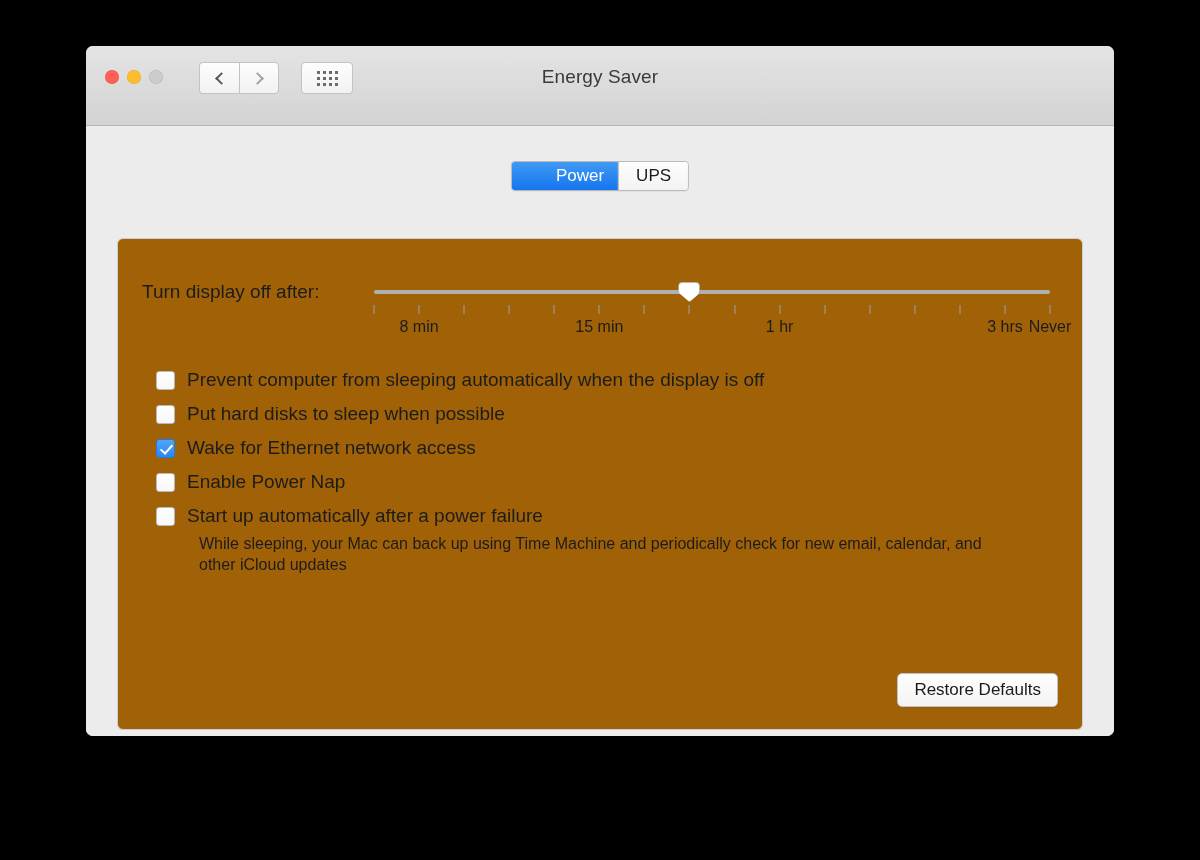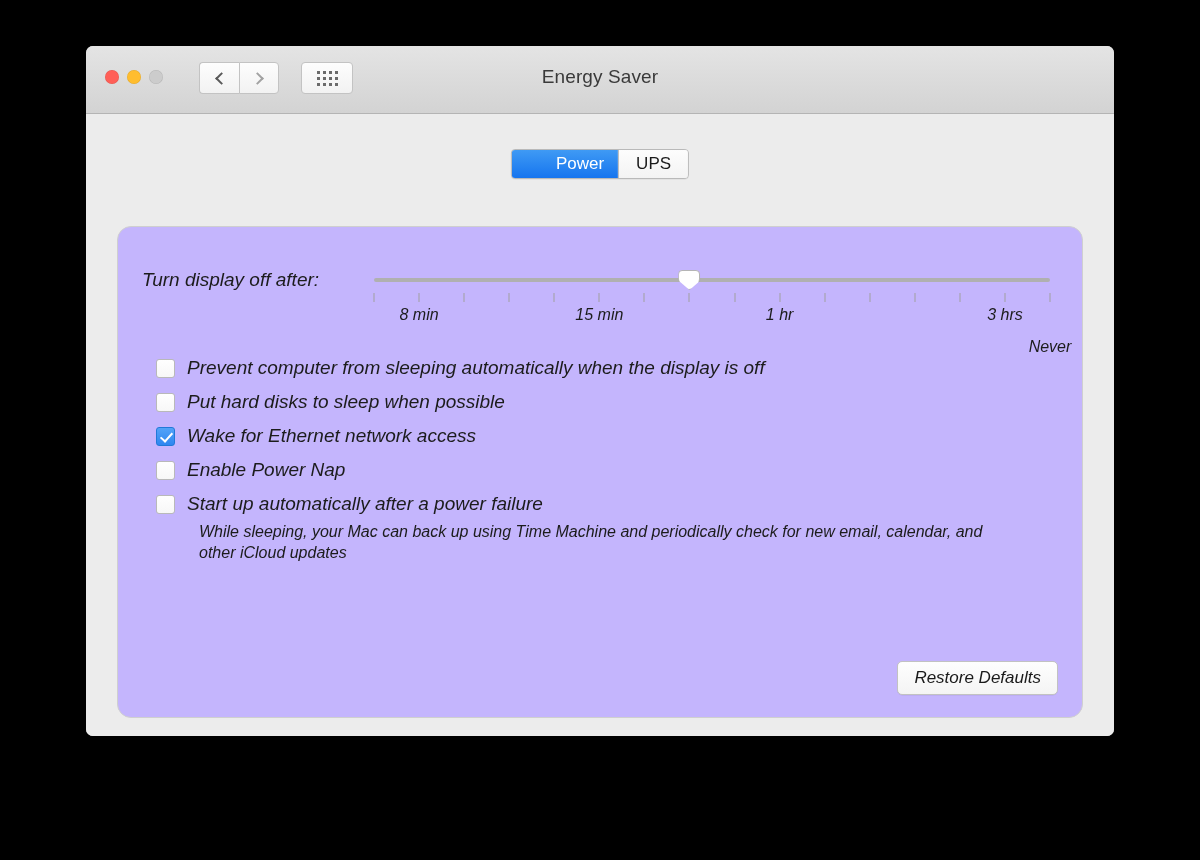--- a/index.html
+++ b/index.html
@@ -22,21 +22,21 @@
     height: 690px;
     background: #ececec;
     border-radius: 7px;
     overflow: hidden;
     box-shadow: 0 0 0 0.5px rgba(0,0,0,0.35);
   }
 
   
   .titlebar {
     position: relative;
-    height: 68px;
+    height: 80px;
     background: linear-gradient(to bottom, #e4e4e4 0%, #d3d3d3 100%);
     border-bottom: 1px solid #b4b4b4;
     padding-left: 32px;
   }
 
   .traffic {
     position: absolute;
     left: 19px;
     top: 24px;
     display: flex;
@@ -166,24 +166,23 @@
   }
   .tab + .tab { border-left: 1px solid #b9b9b9; }
 
   
   .panel {
     position: absolute;
     left: 31px;
     top: 112px;
     width: 966px;
     height: 492px;
-    background: #c4b5fd;
+    background: #a16207;
     border: 1px solid #cfcfcf;
-    border-radius: 14px;
-    font-style: italic;
+    border-radius: 6px;
   }
 
   
   .slider-row {
     position: absolute;
     left: 24px;
     top: 42px;
     right: 32px;
     height: 70px;
   }
@@ -390,21 +389,21 @@
               <div class="tick" style="left: 86.6667%;"></div>
               <div class="tick" style="left: 93.3333%;"></div>
               <div class="tick" style="left: 100%;"></div>
             </div>
           <div class="thumb" id="thumb" style="left: 46.6667%;"></div>
           <div class="tick-labels" id="tick-labels">
               <div class="tick-label" style="left: 6.66667%;">8 min</div>
               <div class="tick-label" style="left: 33.3333%;">15 min</div>
               <div class="tick-label" style="left: 60%;">1 hr</div>
               <div class="tick-label" style="left: 93.3333%;">3 hrs</div>
-              <div class="tick-label" style="left: 100%; margin-top: 32px;">Never</div>
+              <div class="tick-label" style="left: 100%;">Never</div>
             </div>
         </div>
       </div>
 
       <div class="checklist" id="checklist">
           <div class="crow">
             <span class="cbox"></span>
             <span class="clabel">Prevent computer from sleeping automatically when the display is off</span>
           </div>
           <div class="crow">

